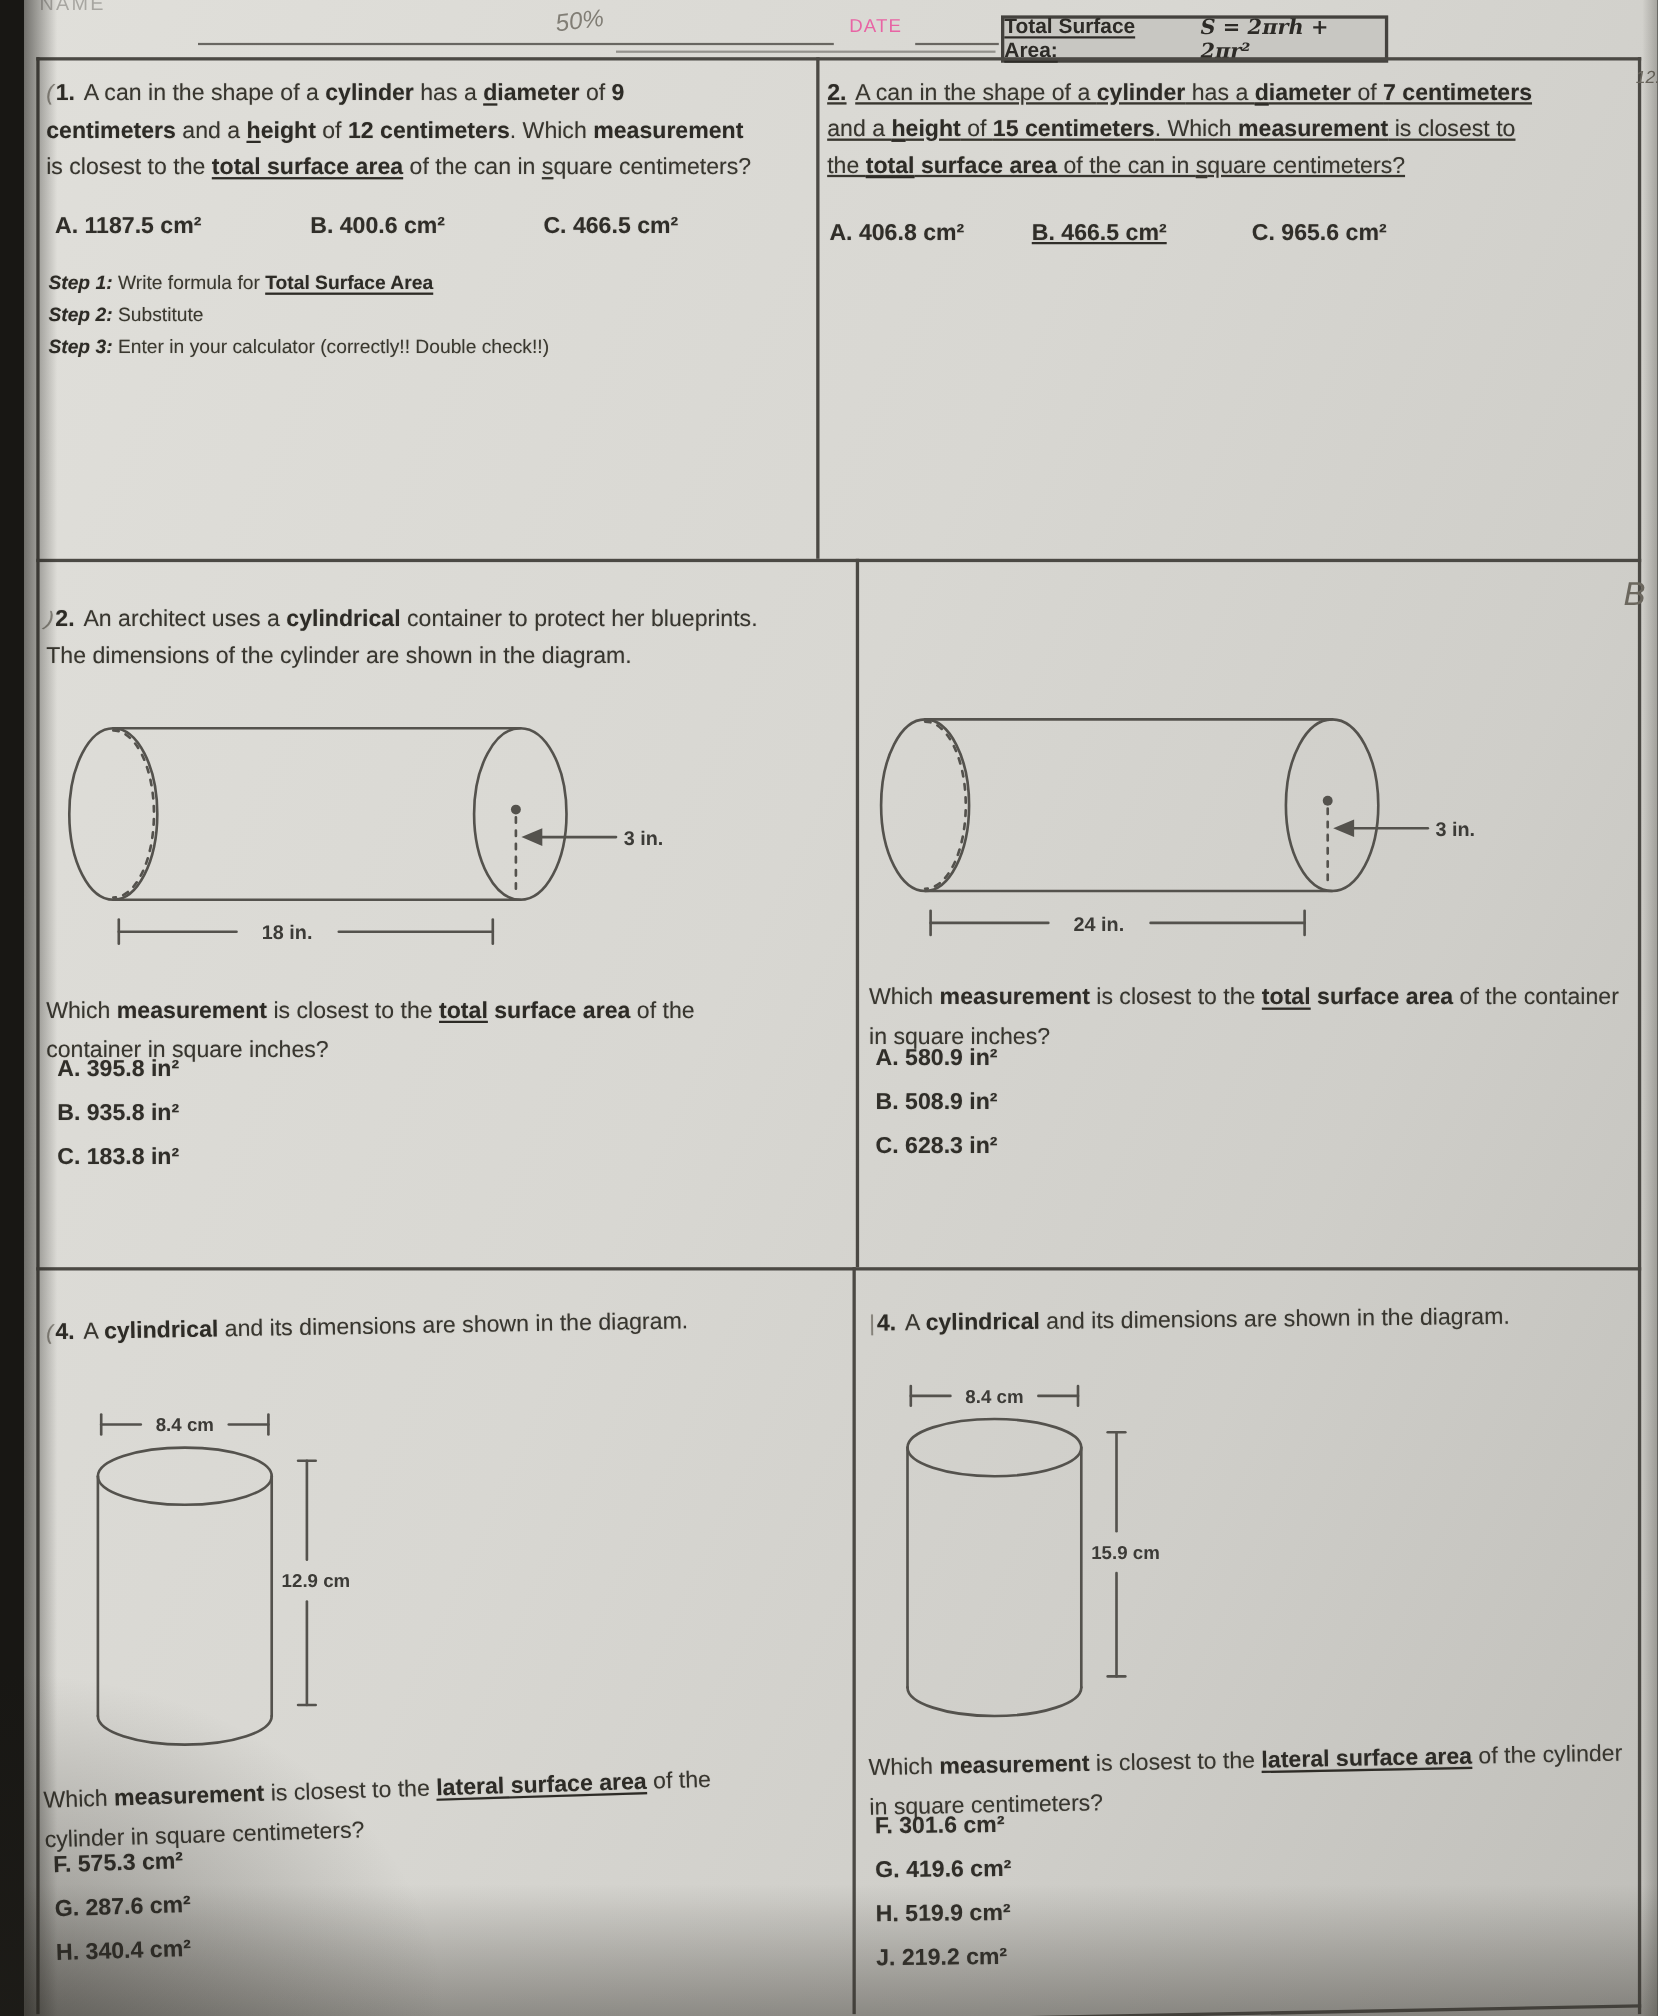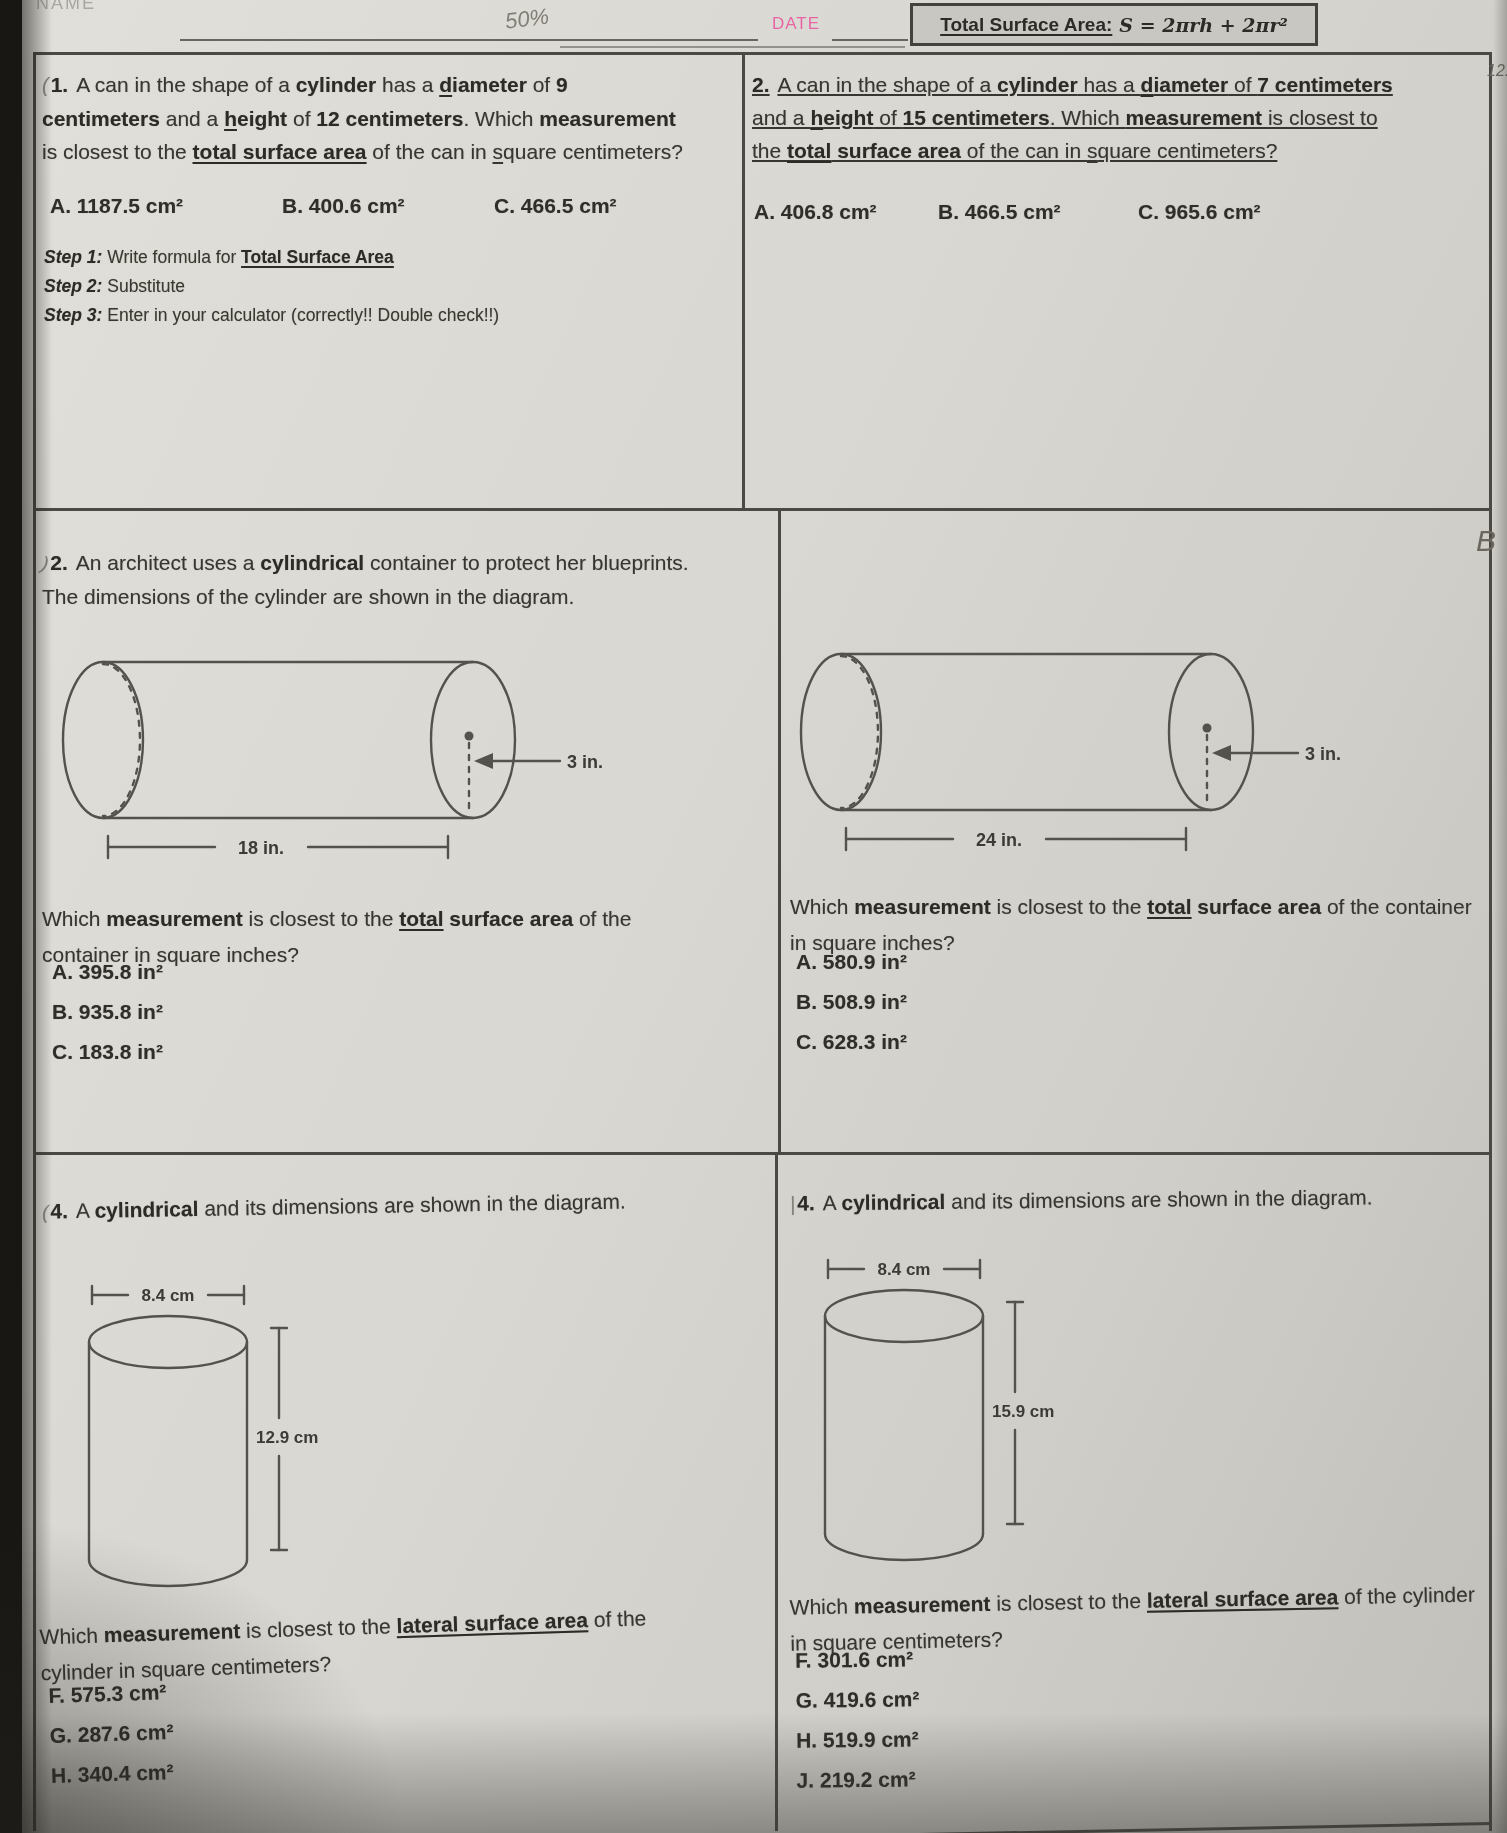--- a/index.html
+++ b/index.html
@@ -52,21 +52,21 @@
 
 <div class="page">
   <div class="paper"></div>
 
   <div class="cell">
     <span class="label-faded" style="left:36px;top:-7px;">NAME</span>
     <div class="hline" style="left:180px;top:39px;width:578px;height:2px;opacity:.8;"></div>
     <span class="hand" style="left:505px;top:6px;font-size:22px;transform:rotate(-7deg);opacity:.8;">50%</span>
     <span class="date-label" style="left:772px;top:14px;">DATE</span>
     <div class="hline" style="left:832px;top:39px;width:76px;height:2px;opacity:.8;"></div>
-    <div class="titlebox" style="left:910px;top:3px;width:408px;height:43px;">
+    <div class="titlebox" style="left:910px;top:14px;width:352px;height:43px;">
       <span class="t">Total Surface Area:</span>
       <span class="f">S = 2πrh + 2πr²</span>
     </div>
     <div class="hline" style="left:560px;top:46px;width:345px;height:2px;opacity:.5;"></div>
   </div>
 
   <div class="cell">
     <div class="hline" style="left:33px;top:52px;width:1459px;"></div>
     <div class="hline" style="left:33px;top:508px;width:1459px;"></div>
     <div class="hline" style="left:33px;top:1152px;width:1459px;"></div>
@@ -90,21 +90,21 @@
       <div><span class="seg-b seg-i">Step 2:</span><span> Substitute</span></div>
       <div><span class="seg-b seg-i">Step 3:</span><span> Enter in your calculator (correctly!! Double check!!)</span></div>
     </div>
   </div>
 
   <div class="cell">
     <p class="prompt" style="left:752px;top:47px;width:656px;text-decoration:underline;">
       <span class="qnum">2.</span><span><span>A can in the shape of a </span><span class="seg-b">cylinder</span><span> has a </span><span class="seg-b seg-u">d</span><span class="seg-b">iameter</span><span> of </span><span class="seg-b">7 centimeters</span><span> and a </span><span class="seg-b seg-u">h</span><span class="seg-b">eight</span><span> of </span><span class="seg-b">15 centimeters</span><span>. Which </span><span class="seg-b">measurement</span><span> is closest to the </span><span class="seg-b seg-u">total</span><span class="seg-b"> surface area</span><span> of the can in </span><span class="seg-u">s</span><span>quare centimeters?</span></span>
     </p>
     <span class="choice choice-abs" style="left:754px;top:200px;">A. 406.8 cm²</span>
-    <span class="choice choice-abs" style="left:938px;top:200px;">B. 466.5 cm²</span>
+    <span class="choice choice-abs" style="left:938px;top:200px;text-decoration:underline;">B. 466.5 cm²</span>
     <span class="choice choice-abs" style="left:1138px;top:200px;">C. 965.6 cm²</span>
     <span class="hand" style="left:1455px;top:62px;font-size:16px;margin-left:32px;">12.</span>
   </div>
 
   <div class="cell">
     <p class="prompt" style="left:42px;top:525px;width:656px;">
       <span class="hand premark" style="position:static;font-size:19px;display:inline-block;transform:rotate(14deg);">)</span><span class="qnum">2.</span><span><span>An architect uses a </span><span class="seg-b">cylindrical</span><span> container to protect her blueprints. The dimensions of the cylinder are shown in the diagram.</span></span>
     </p>
     <svg class="diag" style="left:55px;top:648px;" width="600" height="235" viewBox="0 0 600 235">
       <g class="ink">

